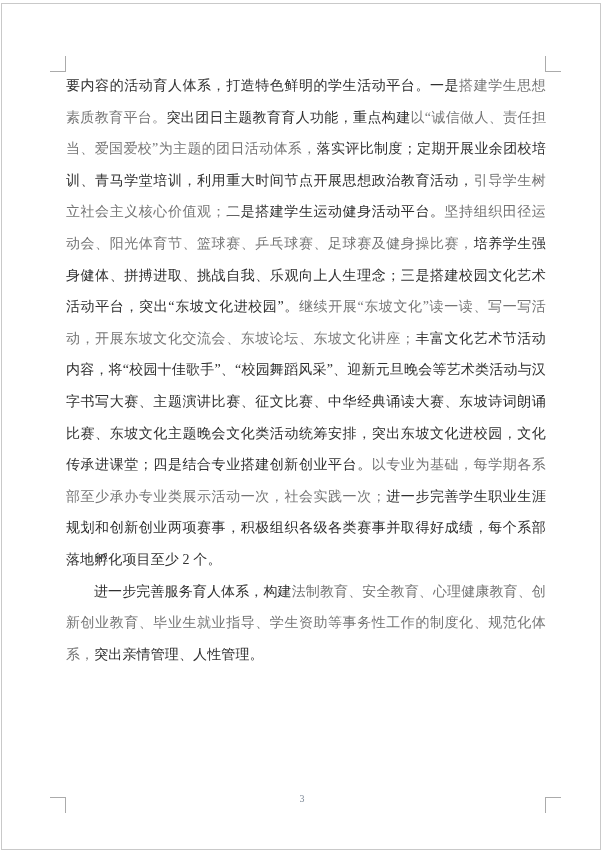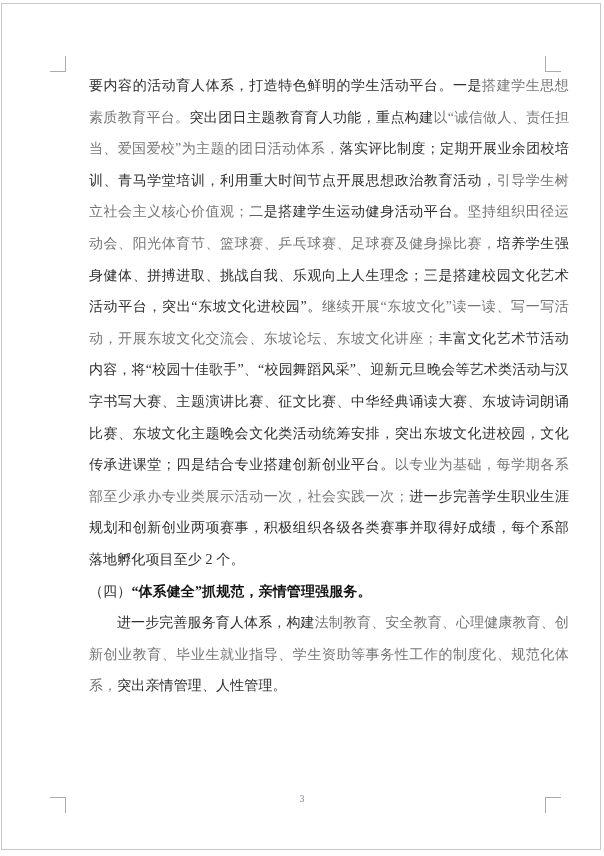--- a/index.html
+++ b/index.html
@@ -39,21 +39,20 @@
   .mark.br { left: 545px; top: 797px; border-left-width: 1px;  border-top-width: 1px; }
 
   .doc {
     position: absolute;
     left: 66px;
     top: 70px;
     width: 480px;
     font-size: 14px;
     line-height: 31.6px;
     letter-spacing: 0.12px;
-    margin-left: 23px;
   }
   .doc p {
     margin: 0;
     text-align: justify;
     text-align-last: left;
     word-break: break-all;
   }
   .doc p.indent { text-indent: 2em; }
 
   .t-dark  { color: #2f2f2f; }
@@ -78,19 +77,18 @@
 
 <div class="page-border"></div>
 
 <div class="mark tl"></div>
 <div class="mark tr"></div>
 <div class="mark bl"></div>
 <div class="mark br"></div>
 
 <div class="doc" id="doc-body">
     <p><span class="t-dark">要内容的活动育人体系，打造特色鲜明的学生活动平台。一是</span><span class="t-light">搭建学生思想素质教育平台。</span><span class="t-dark">突出团日主题教育育人功能，重点构建</span><span class="t-light">以“诚信做人、责任担当、爱国爱校”为主题的团日活动体系，</span><span class="t-dark">落实评比制度；定期开展业余团校培训、青马学堂培训，利用重大时间节点开展思想政治教育活动，</span><span class="t-light">引导学生树立社会主义核心价值观；</span><span class="t-dark">二是搭建学生运动健身活动平台。</span><span class="t-light">坚持组织田径运动会、阳光体育节、篮球赛、乒乓球赛、足球赛及健身操比赛，</span><span class="t-dark">培养学生强身健体、拼搏进取、挑战自我、乐观向上人生理念；三是搭建校园文化艺术活动平台，突出“东坡文化进校园”。</span><span class="t-light">继续开展“东坡文化”读一读、写一写活动，开展东坡文化交流会、东坡论坛、东坡文化讲座；</span><span class="t-dark">丰富文化艺术节活动内容，将“校园十佳歌手”、“校园舞蹈风采”、迎新元旦晚会等艺术类活动与汉字书写大赛、主题演讲比赛、征文比赛、中华经典诵读大赛、东坡诗词朗诵比赛、东坡文化主题晚会文化类活动统筹安排，突出东坡文化进校园，文化传承进课堂；四是结合专业搭建创新创业平台。</span><span class="t-light">以专业为基础，每学期各系部至少承办专业类展示活动一次，社会实践一次；</span><span class="t-dark">进一步完善学生职业生涯规划和创新创业两项赛事，积极组织各级各类赛事并取得好成绩，每个系部落地孵化项目至少 2 个。</span></p>
-    <p><span class="t-dark">（四）</span><span class="t-bold">“体系健全”抓规范，亲情管理强服务。</span></p>
     <p class="indent"><span class="t-dark">进一步完善服务育人体系，构建</span><span class="t-light">法制教育、安全教育、心理健康教育、创新创业教育、毕业生就业指导、学生资助等事务性工作的制度化、规范化体系，</span><span class="t-dark">突出亲情管理、人性管理。</span></p>
   </div>
 
 <div class="footer">
   <span class="page-number">3</span>
 </div>
 
 </body></html>

